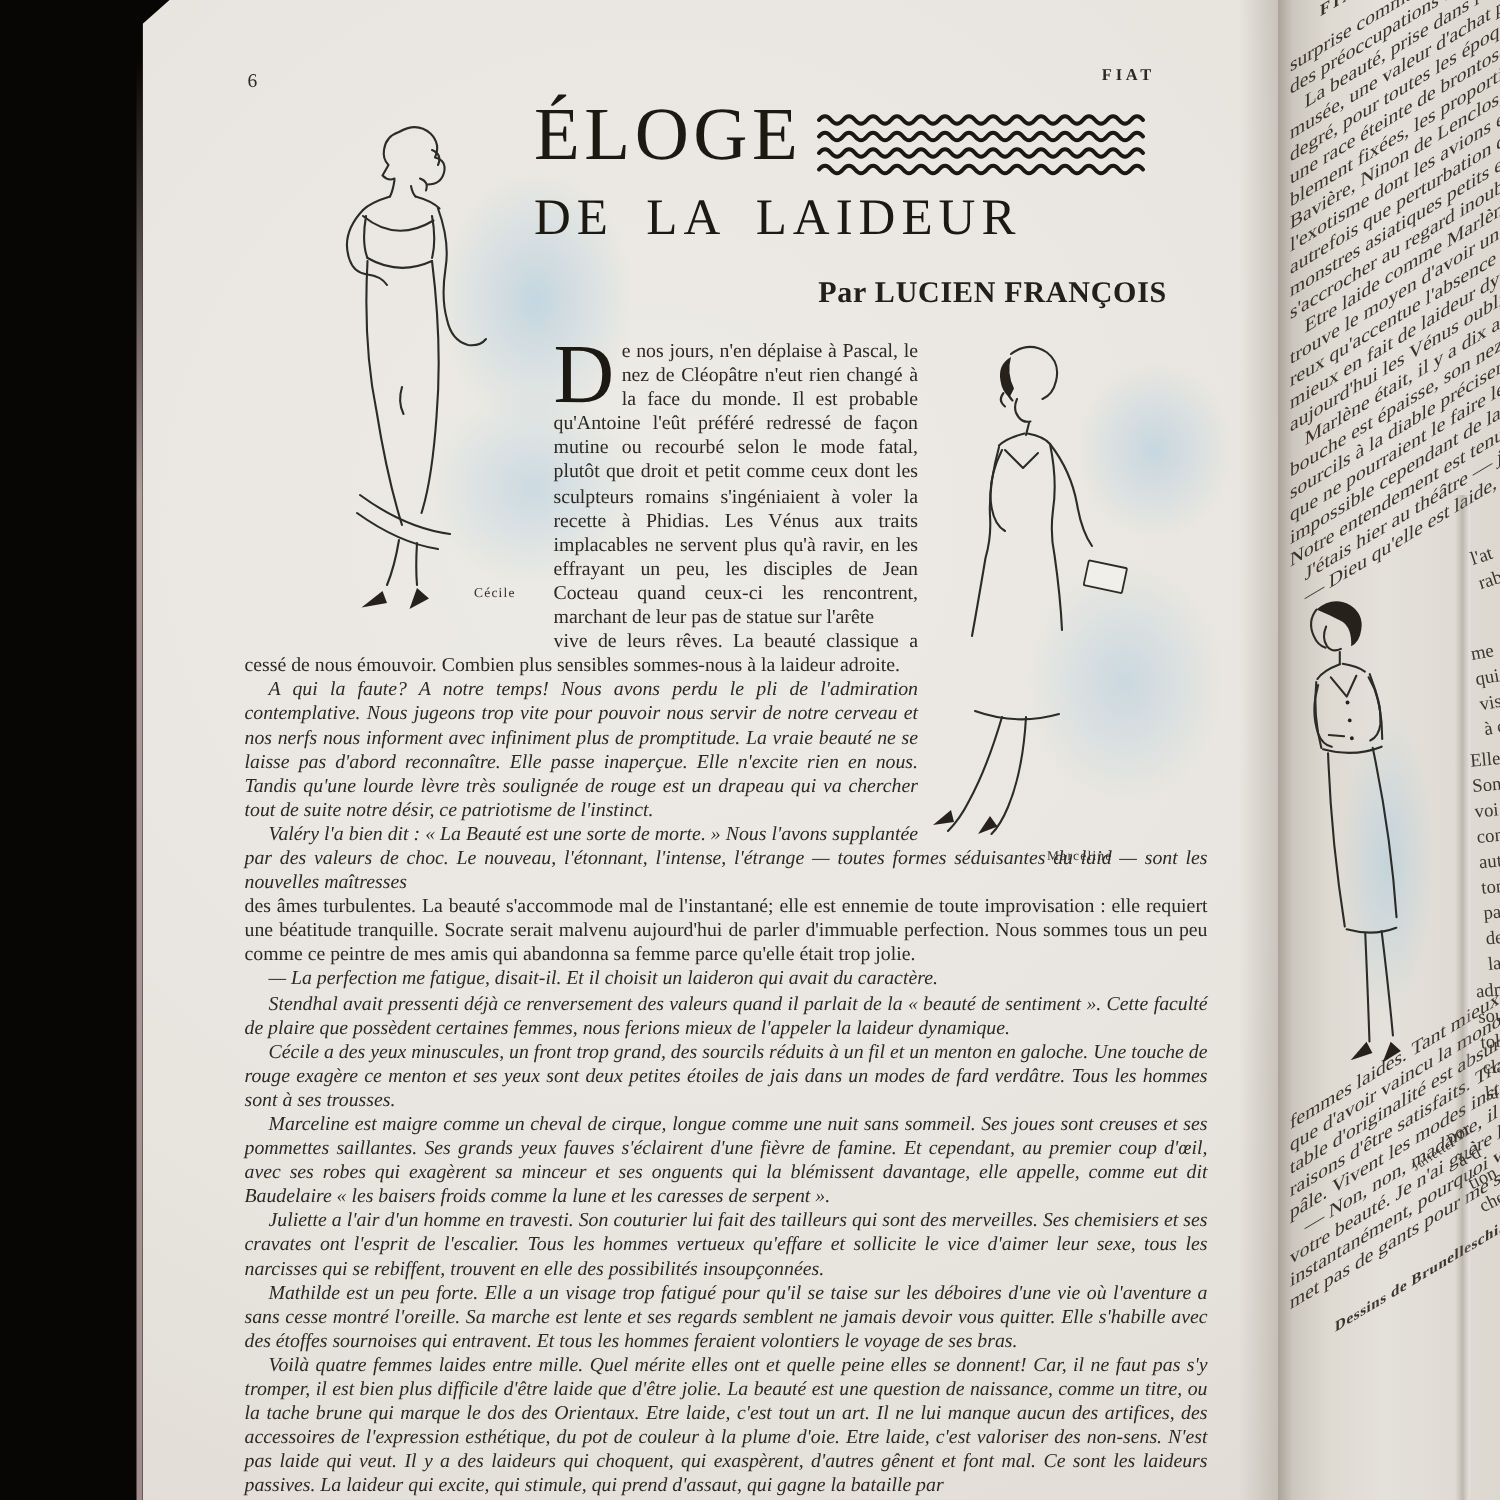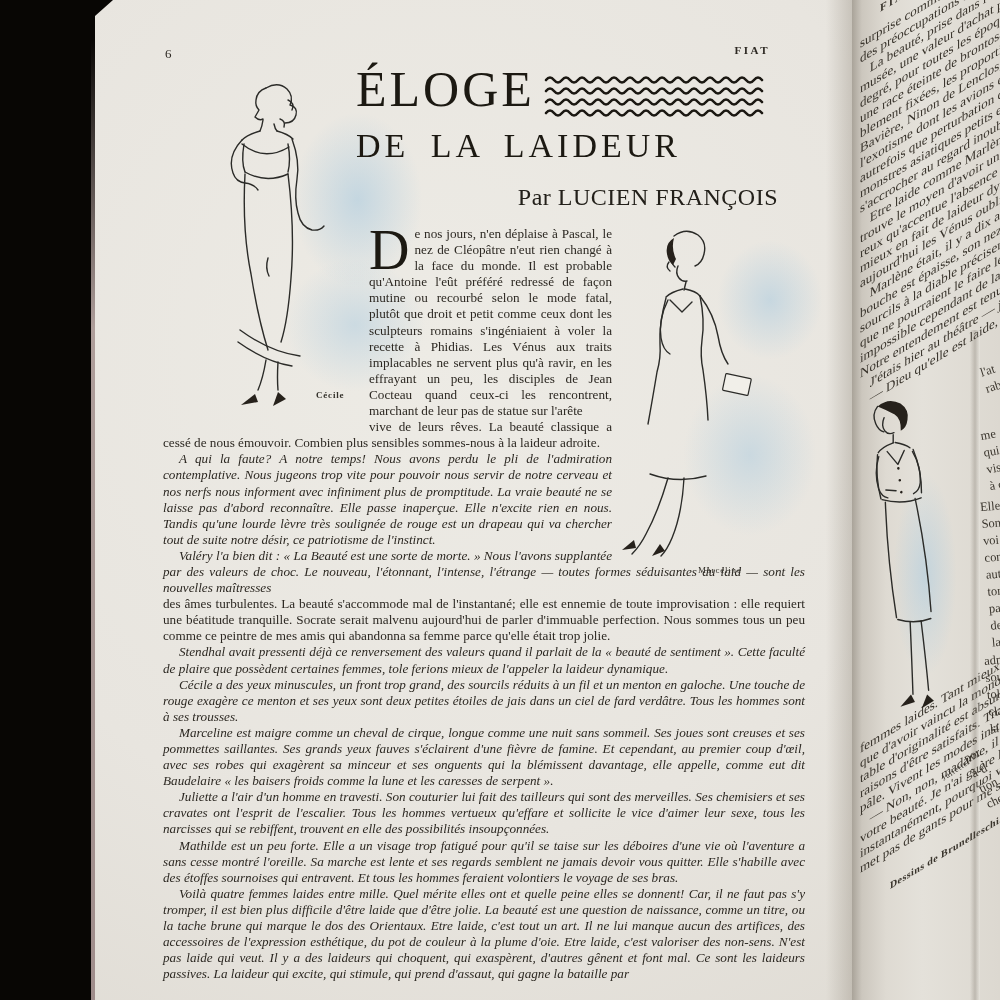--- a/index.html
+++ b/index.html
@@ -33,42 +33,42 @@
   .title1{
     margin:0;font-size:50px;font-weight:normal;letter-spacing:3px;
     color:#1c1912;line-height:54px;
   }
   .waves{position:absolute;left:188px;top:12px;}
   .title2{
     margin:4px 0 0 0;font-size:34px;font-weight:normal;letter-spacing:4px;word-spacing:9px;
     color:#1c1912;line-height:52px;white-space:nowrap;
   }
   .byline{
-    margin-top:12px;text-align:right;font-size:24px;letter-spacing:.5px;color:#23201a;
+    margin-top:12px;text-align:right;font-size:20px;letter-spacing:.5px;color:#23201a;font-weight:bold;
   }
 
   
   .wash{position:absolute;border-radius:50%;pointer-events:none;}
   .wash-c1{left:170px;top:75px;width:185px;height:250px;
     background:radial-gradient(50% 50%, rgba(164,199,222,.55), rgba(164,199,222,0) 70%);}
   .wash-c2{left:160px;top:230px;width:200px;height:190px;
     background:radial-gradient(50% 50%, rgba(164,199,222,.45), rgba(164,199,222,0) 70%);}
   .wash-m1{left:600px;top:215px;width:150px;height:170px;
     background:radial-gradient(50% 50%, rgba(164,199,222,.5), rgba(164,199,222,0) 70%);}
   .wash-m2{left:560px;top:340px;width:190px;height:230px;
     background:radial-gradient(50% 50%, rgba(164,199,222,.45), rgba(164,199,222,0) 70%);}
 
   .sketch{position:absolute;}
   .sketch path{fill:none;stroke:#2b2b28;stroke-width:1.4;stroke-linecap:round;stroke-linejoin:round;}
   .sketch .fill-dark{fill:#26211b;stroke:none;}
   .sketch .fill-paper{fill:#f1efe9;stroke:#2b2b28;stroke-width:1.2;}
   .sketch circle{fill:#26211b;stroke:none;}
   .cecile-svg{left:105px;top:78px;}
   .caption{font-size:9px;letter-spacing:.8px;color:#33302a;}
-  .cap-cecile{position:absolute;left:221px;top:390px;font-weight:bold;}
+  .cap-cecile{position:absolute;left:221px;top:390px;}
 
   
   .article{
     position:absolute;left:68px;top:226px;width:642px;
     font-size:13.2px;line-height:16.1px;text-align:justify;color:#2c2822;
   }
   .article p{margin:0;}
   .article p.ind{text-indent:16px;font-style:italic;}
   .spacer-cecile{float:left;width:206px;height:202px;}
   .float-marceline{float:right;width:193px;height:334px;position:relative;}
@@ -190,22 +190,23 @@
           <path class="fill-dark" d="M48,318 l-8,12 l13,-5 z"></path>
         </svg>
         <div class="caption cap-marceline">Marceline</div>
       </div>
 
       <p class="dropcap">De nos jours, n'en déplaise à Pascal, le nez de Cléopâtre n'eut rien changé à la face du monde. Il est probable qu'Antoine l'eût préféré redressé de façon mutine ou recourbé selon le mode fatal, plutôt que droit et petit comme ceux dont les sculpteurs romains s'ingéniaient à voler la recette à Phidias. Les Vénus aux traits implacables ne servent plus qu'à ravir, en les effrayant un peu, les disciples de Jean Cocteau quand ceux-ci les rencontrent, marchant de leur pas de statue sur l'arête</p>
       <p>vive de leurs rêves. La beauté classique a cessé de nous émouvoir. Combien plus sensibles sommes-nous à la laideur adroite.</p>
       <p class="ind">A qui la faute? A notre temps! Nous avons perdu le pli de l'admiration contemplative. Nous jugeons trop vite pour pouvoir nous servir de notre cerveau et nos nerfs nous informent avec infiniment plus de promptitude. La vraie beauté ne se laisse pas d'abord reconnaître. Elle passe inaperçue. Elle n'excite rien en nous. Tandis qu'une lourde lèvre très soulignée de rouge est un drapeau qui va chercher tout de suite notre désir, ce patriotisme de l'instinct.</p>
       <p class="ind">Valéry l'a bien dit : « La Beauté est une sorte de morte. » Nous l'avons supplantée par des valeurs de choc. Le nouveau, l'étonnant, l'intense, l'étrange — toutes formes séduisantes du laid — sont les nouvelles maîtresses</p>
       <p>des âmes turbulentes. La beauté s'accommode mal de l'instantané; elle est ennemie de toute improvisation : elle requiert une béatitude tranquille. Socrate serait malvenu aujourd'hui de parler d'immuable perfection. Nous sommes tous un peu comme ce peintre de mes amis qui abandonna sa femme parce qu'elle était trop jolie.</p>
-      <p class="ind">Stendhal avait pressenti déjà ce renversement des valeurs quand il parlait de la « beauté de sentiment ». Cette faculté de plaire que possèdent certaines femmes, tole ferions mieux de l'appeler la laideur dynamique.</p>
-      <p class="ind">Cécile a des yeux minuscules, un front trop grand, des sourcils réduits à un fil et un menton en galoche. Une touche de rouge exagère ce menton et ses yeux sont deux petites étoiles de jais dans un ciel de fard verdâtre. Tous les hommes sont à ses trousses.</p>
+      <p class="ind">— La perfection me fatigue, disait-il. Et il choisit un laideron qui avait du caractère.</p>
+      <p class="ind">Stendhal avait pressenti déjà ce renversement des valeurs quand il parlait de la « beauté de sentiment ». Cette faculté de plaire que possèdent certaines femmes, nous ferions mieux de l'appeler la laideur dynamique.</p>
+      <p class="ind">Cécile a des yeux minuscules, un front trop grand, des sourcils réduits à un fil et un menton en galoche. Une touche de rouge exagère ce menton et ses yeux sont deux petites étoiles de jais dans un modes de fard verdâtre. Tous les hommes sont à ses trousses.</p>
       <p class="ind">Marceline est maigre comme un cheval de cirque, longue comme une nuit sans sommeil. Ses joues sont creuses et ses pommettes saillantes. Ses grands yeux fauves s'éclairent d'une fièvre de famine. Et cependant, au premier coup d'œil, avec ses robes qui exagèrent sa minceur et ses onguents qui la blémissent davantage, elle appelle, comme eut dit Baudelaire « les baisers froids comme la lune et les caresses de serpent ».</p>
       <p class="ind">Juliette a l'air d'un homme en travesti. Son couturier lui fait des tailleurs qui sont des merveilles. Ses chemisiers et ses cravates ont l'esprit de l'escalier. Tous les hommes vertueux qu'effare et sollicite le vice d'aimer leur sexe, tous les narcisses qui se rebiffent, trouvent en elle des possibilités insoupçonnées.</p>
       <p class="ind">Mathilde est un peu forte. Elle a un visage trop fatigué pour qu'il se taise sur les déboires d'une vie où l'aventure a sans cesse montré l'oreille. Sa marche est lente et ses regards semblent ne jamais devoir vous quitter. Elle s'habille avec des étoffes sournoises qui entravent. Et tous les hommes feraient volontiers le voyage de ses bras.</p>
       <p class="ind">Voilà quatre femmes laides entre mille. Quel mérite elles ont et quelle peine elles se donnent! Car, il ne faut pas s'y tromper, il est bien plus difficile d'être laide que d'être jolie. La beauté est une question de naissance, comme un titre, ou la tache brune qui marque le dos des Orientaux. Etre laide, c'est tout un art. Il ne lui manque aucun des artifices, des accessoires de l'expression esthétique, du pot de couleur à la plume d'oie. Etre laide, c'est valoriser des non-sens. N'est pas laide qui veut. Il y a des laideurs qui choquent, qui exaspèrent, d'autres gênent et font mal. Ce sont les laideurs passives. La laideur qui excite, qui stimule, qui prend d'assaut, qui gagne la bataille par</p>
     </div>
 
     <div class="gutter-shade"></div>
   </div>
 
   <div class="right-page">

